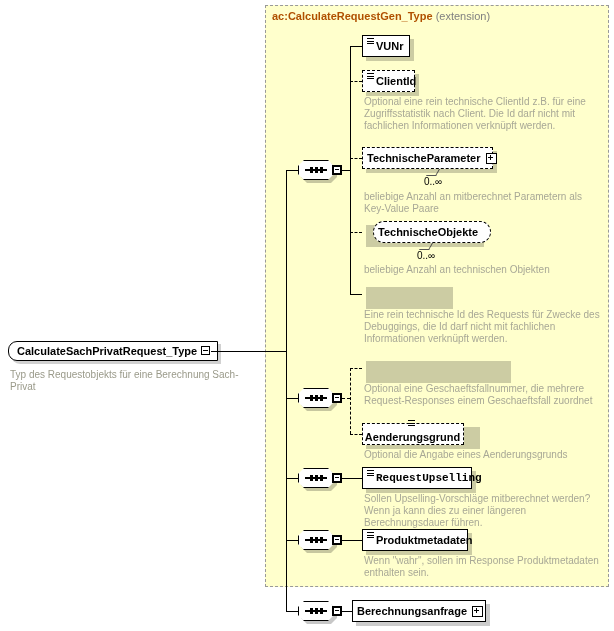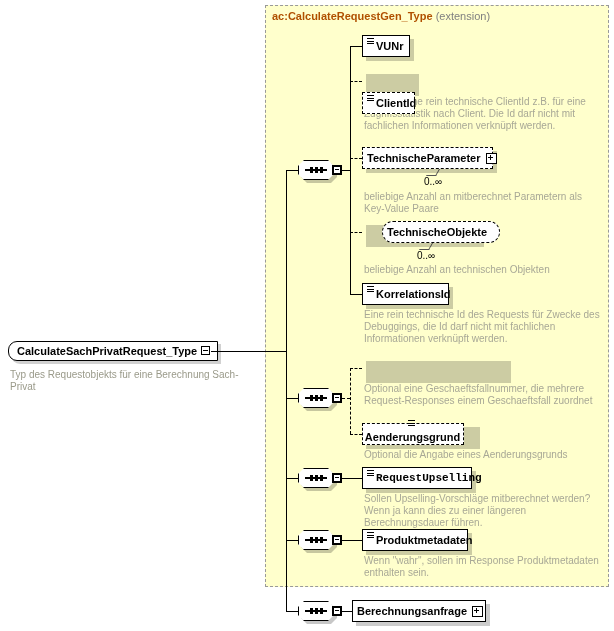--- a/index.html
+++ b/index.html
@@ -209,21 +209,21 @@
     <span class="seqicon">
         <i></i>
         <i></i>
         <i></i>
       </span>
     <span class="lbl">VUNr</span>
   </div>
 
   <div class="dl dlh" style="left:350px;top:81px;width:12px;"></div>
   <div class="elshadow" style="left:366px;top:74px;width:53px;"></div>
-  <div class="el opt" style="left:362px;top:70px;width:53px;margin-top:22px;">
+  <div class="el opt" style="left:362px;top:70px;width:53px;">
     <span class="seqicon">
         <i></i>
         <i></i>
         <i></i>
       </span>
     <span class="lbl">ClientId</span>
   </div>
   <div class="desc" style="left:364px;top:96px;width:240px;">Optional eine rein technische ClientId z.B. für eine Zugriffsstatistik nach Client. Die Id darf nicht mit fachlichen Informationen verknüpft werden.</div>
 
   <div class="dl dlh" style="left:350px;top:158px;width:12px;"></div>
@@ -231,37 +231,29 @@
   <div class="el opt" style="left:362px;top:147px;width:131px;">
     <span class="lbl">TechnischeParameter</span>
     <span class="plus"></span>
   </div>
   <div class="cardmark" style="left:428px;top:169px;"></div>
   <div class="card" style="left:424px;top:176px;">0..∞</div>
   <div class="desc" style="left:364px;top:191px;width:240px;">beliebige Anzahl an mitberechnet Parametern als Key-Value Paare</div>
 
   <div class="dl dlh" style="left:350px;top:232px;width:12px;"></div>
   <div class="elshadow" style="left:366px;top:225px;width:118px;"></div>
-  <div class="el opt" style="left:382px;top:221px;width:118px;border-radius:11px;">
+  <div class="el opt" style="left:373px;top:221px;width:118px;border-radius:11px;">
     <span class="lbl">TechnischeObjekte</span>
   </div>
   <div class="cardmark" style="left:421px;top:243px;"></div>
   <div class="card" style="left:417px;top:250px;">0..∞</div>
   <div class="desc" style="left:364px;top:264px;width:240px;">beliebige Anzahl an technischen Objekten</div>
 
   <div class="ln lnh" style="left:350px;top:294px;width:12px;"></div>
   <div class="elshadow" style="left:366px;top:287px;width:87px;"></div>
-  <div class="el" style="left:362px;top:283px;width:87px;">
-    <span class="seqicon">
-        <i></i>
-        <i></i>
-        <i></i>
-      </span>
-    <span class="lbl">KorrelationsId</span>
-  </div>
   <div class="desc" style="left:364px;top:309px;width:240px;">Eine rein technische Id des Requests für Zwecke des Debuggings, die Id darf nicht mit fachlichen Informationen verknüpft werden.</div>
 
   <div class="seq" style="left:298px;top:388px;">
     <div class="octshadow"></div>
     <div class="oct"></div>
     <div class="bar"></div>
     <div class="dot d1"></div>
     <div class="dot d2"></div>
     <div class="dot d3"></div>
     <div class="sqbtn"></div>

